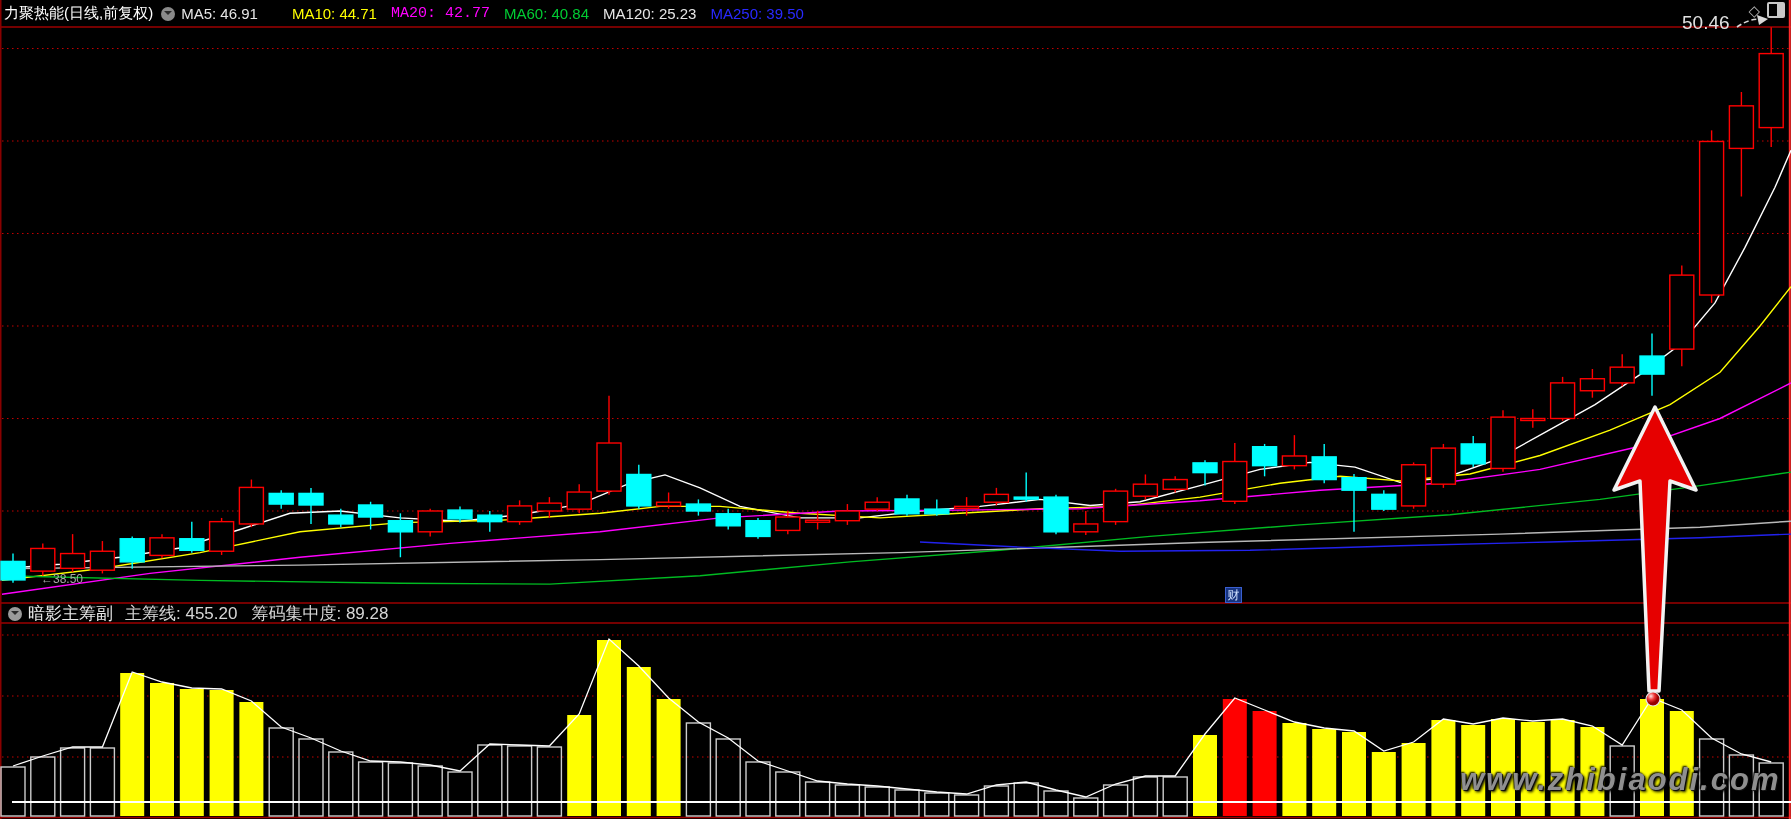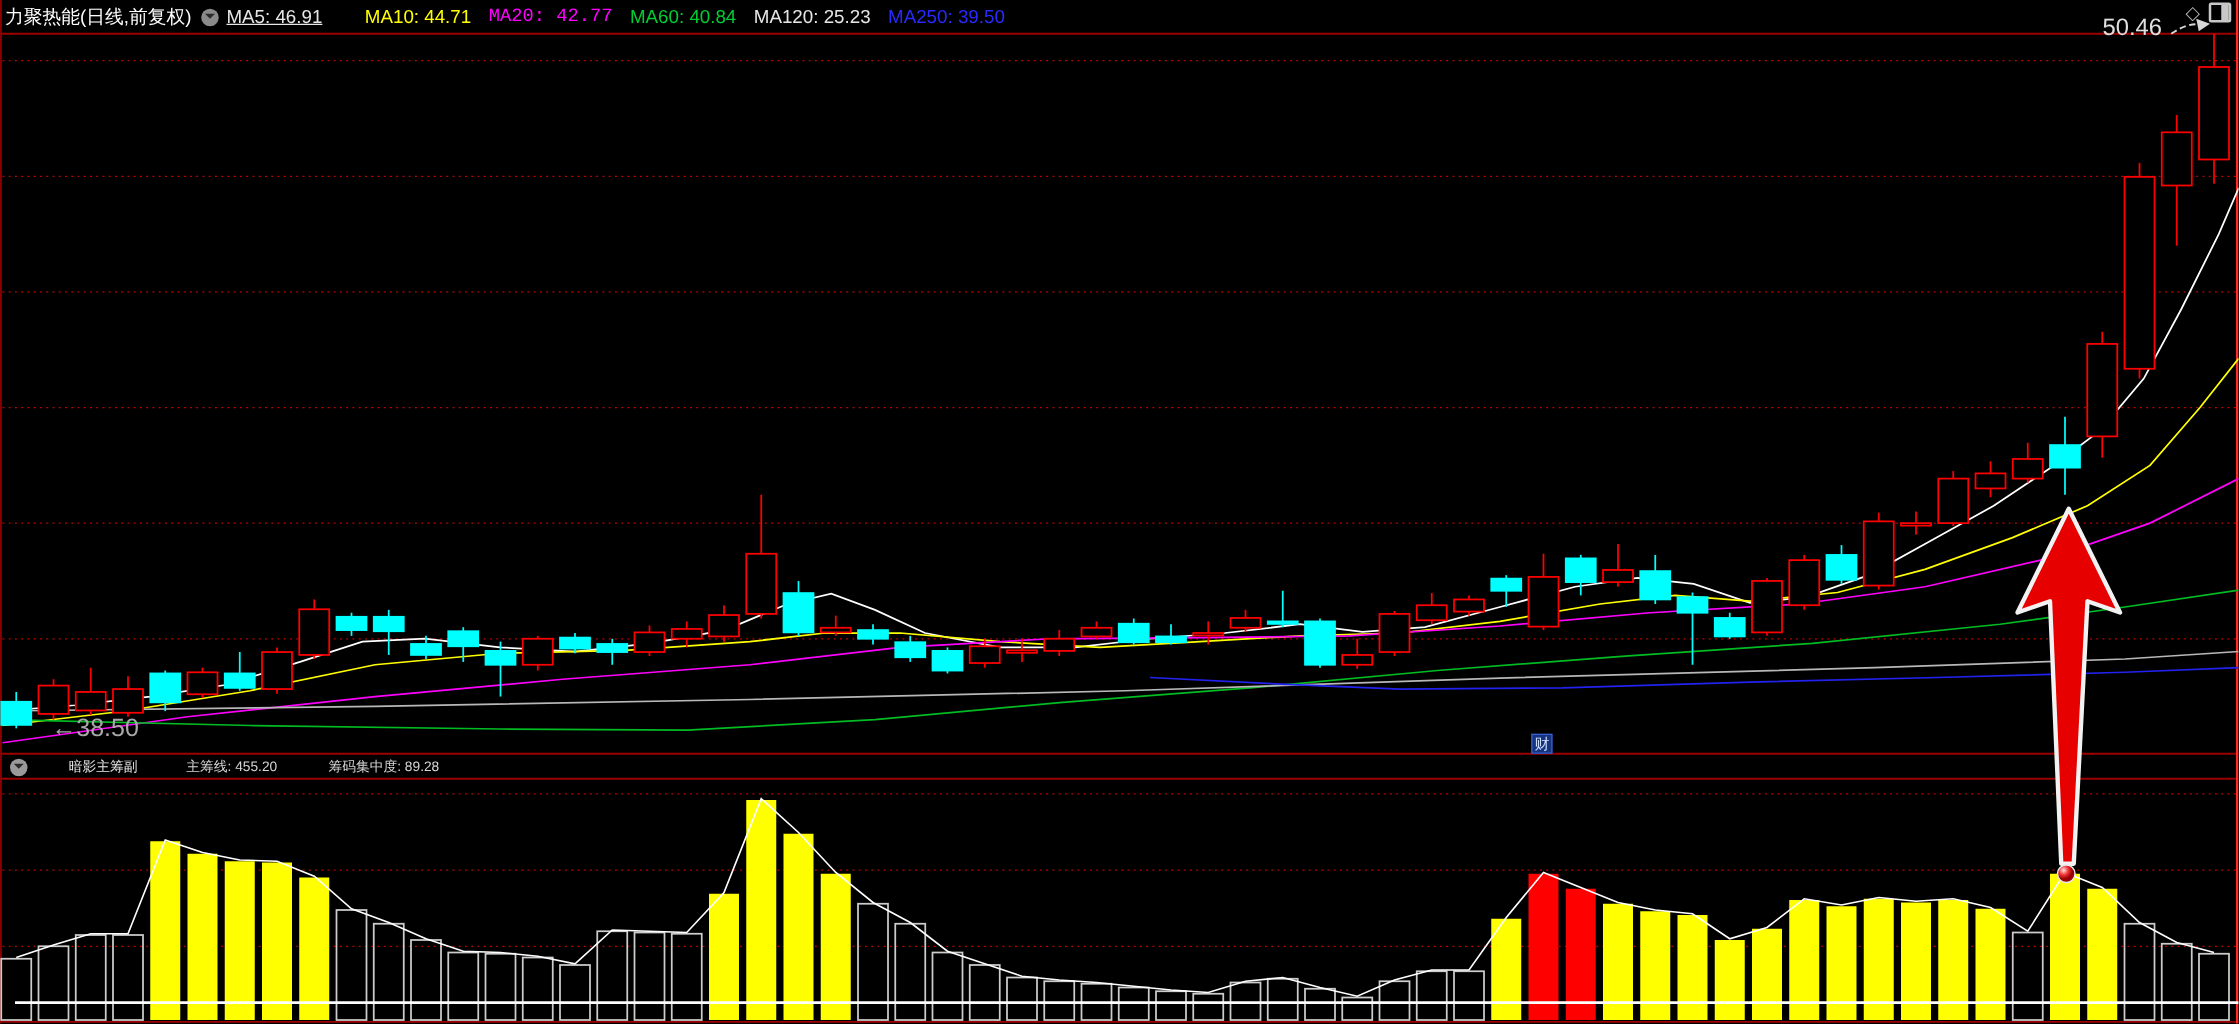--- a/index.html
+++ b/index.html
@@ -12,25 +12,25 @@
   .drop-icon{width:14px;height:14px;border-radius:50%;background:#8a8a8a;position:relative;
              display:inline-block;margin:0 6px 0 8px;}
   .drop-icon:after{content:"";position:absolute;left:3px;top:4px;border:4px solid transparent;
              border-top-color:#2a2a2a;}
   .ma-item{margin-right:14px;white-space:nowrap;}
   .corner-icons{position:absolute;right:6px;top:2px;display:flex;align-items:center;gap:7px;z-index:3;}
   .diamond-glyph{color:#b0b0b0;font-size:15px;line-height:15px;}
   .win-icon{width:14px;height:12px;border:2px solid #c8c8c8;border-radius:2px;position:relative;background:#000;}
   .win-icon:after{content:"";position:absolute;right:0;top:0;width:6px;height:12px;background:#c8c8c8;}
   .subheader{position:absolute;left:0;top:604px;width:1791px;height:19px;z-index:2;
-             display:flex;align-items:center;font-size:11px;color:#cfcfcf;gap:27px;}
+             display:flex;align-items:center;font-size:17px;color:#cfcfcf;}
   .subheader .drop-icon{margin:0 6px 0 8px;background:#9a9a9a;}
   .subheader .ind-name{color:#e8e8e8;margin-right:12px;}
   .subheader .ind-val{margin-right:14px;color:#d6d6d6;}
-  .low-label{position:absolute;left:41px;top:572px;color:#a8a8a8;font-size:20px;z-index:2;}
+  .low-label{position:absolute;left:41px;top:572px;color:#a8a8a8;font-size:12px;z-index:2;}
   .high-label{position:absolute;left:1682px;top:12px;color:#e0e0e0;font-size:19px;z-index:2;}
   .news-marker{position:absolute;left:1225px;top:587px;width:17px;height:16px;z-index:2;
                background:#16337f;border:1px solid #3a5fd0;box-sizing:border-box;
                color:#cfe0ff;font-size:12px;line-height:14px;text-align:center;}
   .watermark{position:absolute;left:1460px;top:762px;z-index:4;color:#8f8f8f;
              font-size:31px;font-weight:bold;font-style:italic;letter-spacing:2px;
              text-shadow:2px 2px 3px #000,-1px -1px 2px #000,1px 1px 0 #3a3a3a;}
 </style>
 </head>
 <body>
@@ -248,21 +248,21 @@
         <stop offset="55%" stop-color="#ee3333"></stop>
         <stop offset="100%" stop-color="#990000"></stop>
       </radialGradient>
       <polygon points="1655,407 1696,490 1670,481 1659,691 1649,691 1640,481 1614,490" fill="#e60000" stroke="#f2f2f2" stroke-width="3.5" stroke-linejoin="round"></polygon>
       <circle cx="1653" cy="699" r="7" fill="url(#ballGrad)" stroke="#e8e8e8" stroke-width="1.2"></circle>
     </svg>
 
   <div class="topbar">
     <span class="title">力聚热能(日线,前复权)</span>
     <span class="drop-icon"></span>
-    <span class="ma-item" style="color: rgb(230, 230, 230); text-decoration: underline;">MA5: 46.91</span>
+    <span class="ma-item" style="color: rgb(230, 230, 230);">MA5: 46.91</span>
     <span class="ma-item" style="color: rgb(255, 255, 0); margin-left: 20px;">MA10: 44.71</span>
     <span class="ma-item" style="color: rgb(255, 0, 255); font-family: Liberation Mono, monospace;">MA20: 42.77</span>
     <span class="ma-item" style="color: rgb(0, 204, 51);">MA60: 40.84</span>
     <span class="ma-item" style="color: rgb(230, 230, 230);">MA120: 25.23</span>
     <span class="ma-item" style="color: rgb(41, 41, 255);">MA250: 39.50</span>
   </div>
 
   <div class="corner-icons">
     <span class="diamond-glyph">◇</span>
     <span class="win-icon"></span>
@@ -271,14 +271,15 @@
   <div class="subheader">
     <span class="drop-icon"></span>
     <span class="ind-name">暗影主筹副</span>
     <span class="ind-val">主筹线: 455.20</span>
     <span class="ind-val">筹码集中度: 89.28</span>
   </div>
 
   <div class="low-label">←38.50</div>
   <div class="high-label">50.46</div>
   <div class="news-marker">财</div>
+  <div class="watermark">www.zhibiaodi.com</div>
 
 </div>
 
 </body></html>

